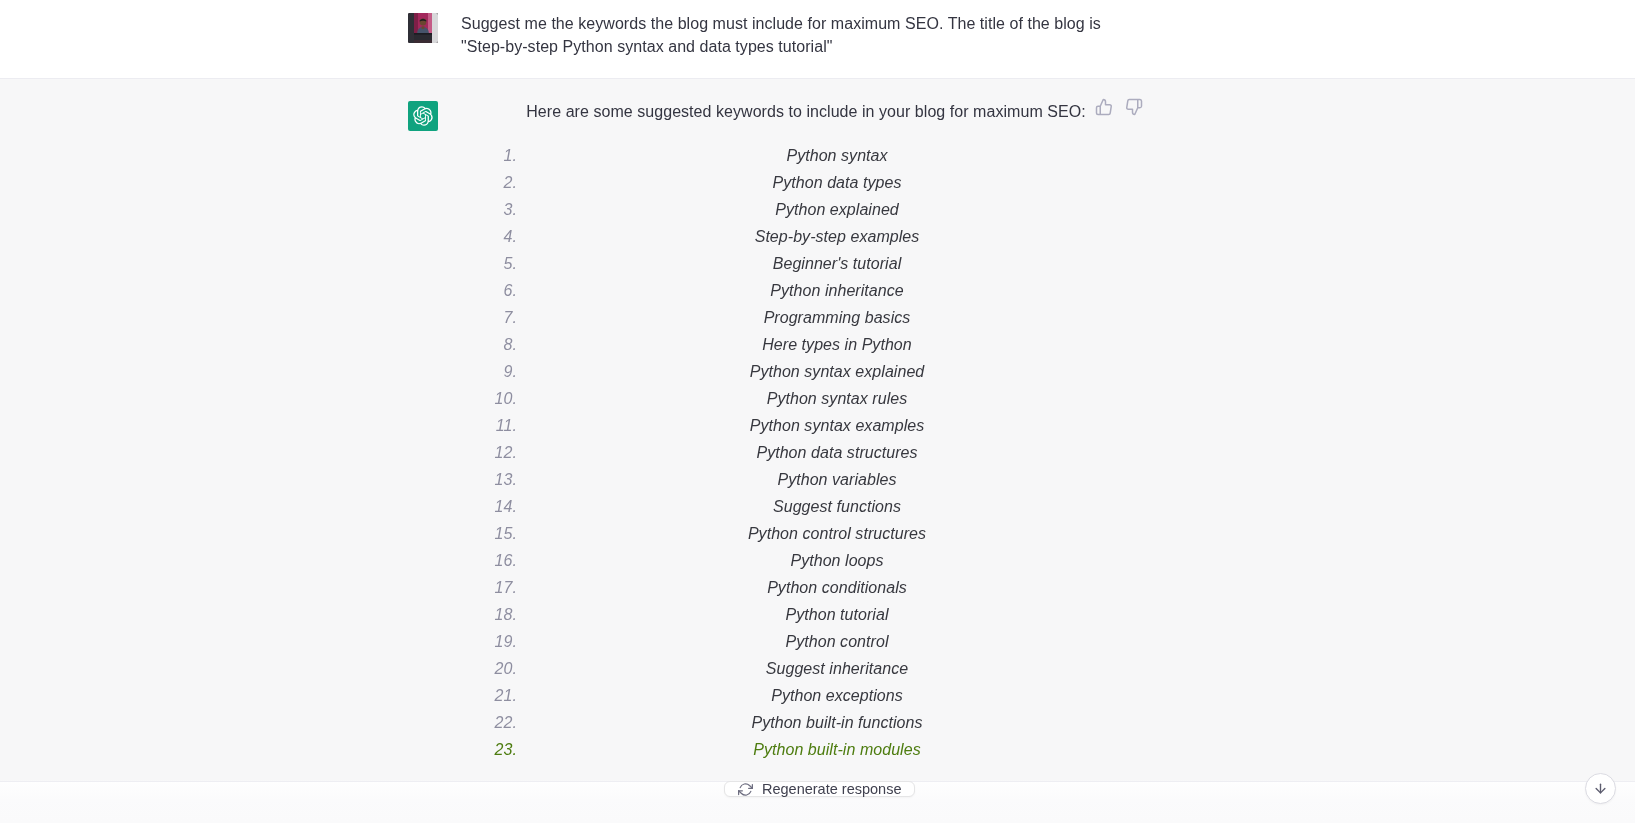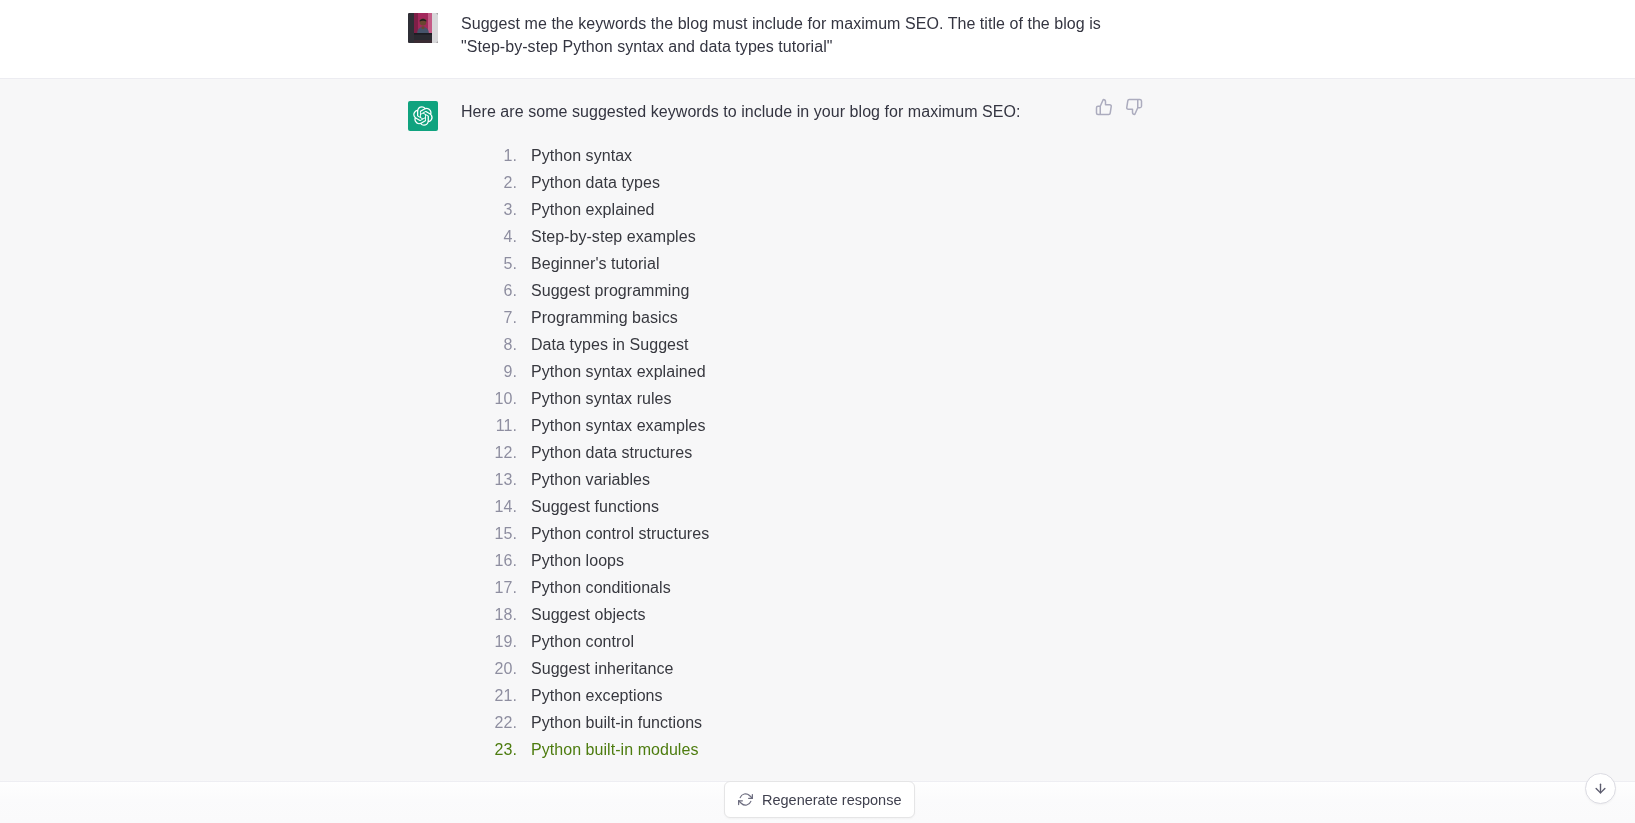--- a/index.html
+++ b/index.html
@@ -32,20 +32,21 @@
   }
 
   .msg-user {
     background: #ffffff;
     border-bottom: 1px solid #ececf1;
   }
 
   .msg-assistant {
     background: #f7f7f8;
     border-bottom: 1px solid #ececf1;
+    text-align: center;
   }
 
   .msg-inner {
     position: relative;
     display: flex;
     max-width: 100%;
     padding: 32px 0 19px 0;
     margin: 0;
   }
 
@@ -105,20 +106,21 @@
   .assistant-intro {
     margin-bottom: 18px !important;
   }
 
   
   ol.kw-list {
     list-style: none;
     counter-reset: kw;
     padding: 0;
     margin: 8px;
+    font-style: italic;
   }
 
   ol.kw-list li {
     counter-increment: kw;
     position: relative;
     padding-left: 62px;
     height: 27px;
     line-height: 27px;
     font-size: 16px;
     color: #37383f;
@@ -176,21 +178,21 @@
     pointer-events: none;
     z-index: 40;
   }
 
   .regen-btn {
     pointer-events: auto;
     margin-left: 724px;
     display: inline-flex;
     align-items: center;
     gap: 9px;
-    height: 37px;
+    height: 16px;
     padding: 0 13px;
     border: 1px solid #e5e5e6;
     border-radius: 6px;
     background: #ffffff;
     color: #40414f;
     font-size: 14.5px;
     font-family: "Liberation Sans", sans-serif;
     box-shadow: 0 1px 2px rgba(0,0,0,0.035);
     cursor: pointer;
     white-space: nowrap;
@@ -273,33 +275,33 @@
       </div>
 
       <div class="content-col">
         <p class="assistant-intro">Here are some suggested keywords to include in your blog for maximum SEO:</p>
         <ol class="kw-list">
             <li>Python syntax</li>
             <li>Python data types</li>
             <li>Python explained</li>
             <li>Step-by-step examples</li>
             <li>Beginner's tutorial</li>
-            <li>Suggest programming</li>
+            <li>Python inheritance</li>
             <li>Programming basics</li>
-            <li>Data types in Suggest</li>
+            <li>Here types in Python</li>
             <li>Python syntax explained</li>
             <li>Python syntax rules</li>
             <li>Python syntax examples</li>
             <li>Python data structures</li>
             <li>Python variables</li>
             <li>Suggest functions</li>
             <li>Python control structures</li>
             <li>Python loops</li>
             <li>Python conditionals</li>
-            <li>Suggest objects</li>
+            <li>Python tutorial</li>
             <li>Python control</li>
             <li>Suggest inheritance</li>
             <li>Python exceptions</li>
             <li>Python built-in functions</li>
             <li class="faded">Python built-in modules</li>
           </ol>
       </div>
 
       <div class="feedback">
         <button class="icon-btn" aria-label="Good response">

